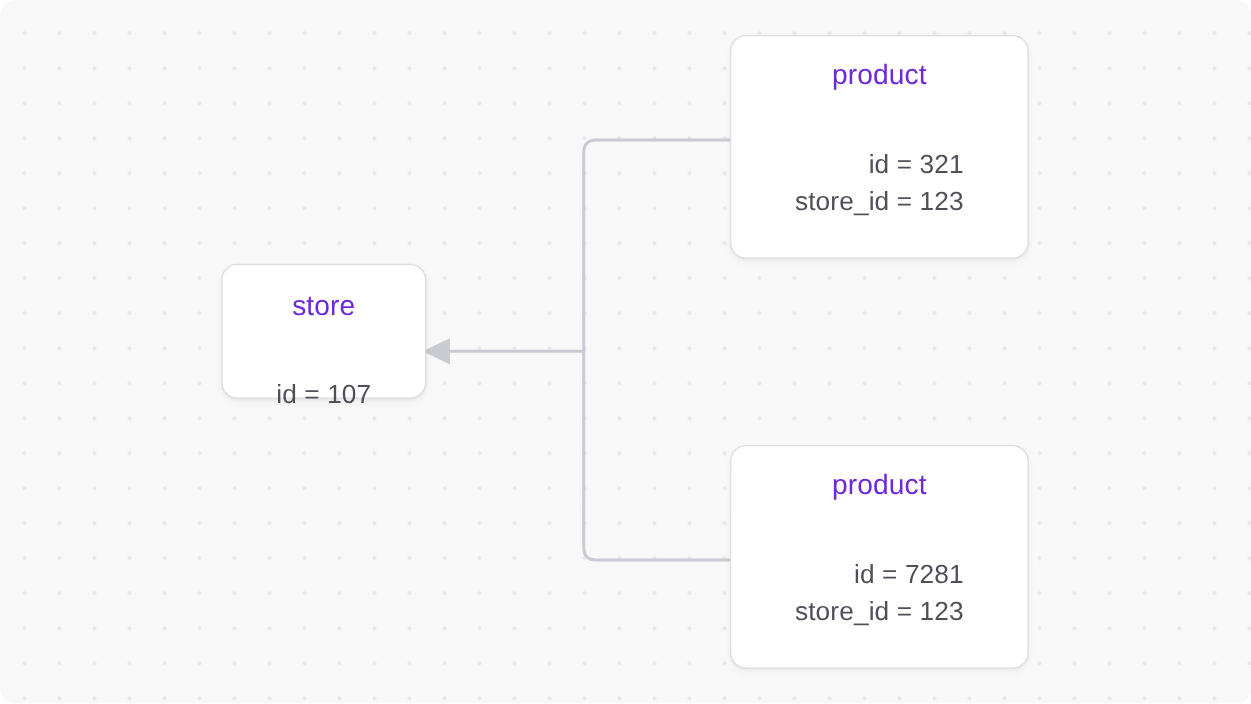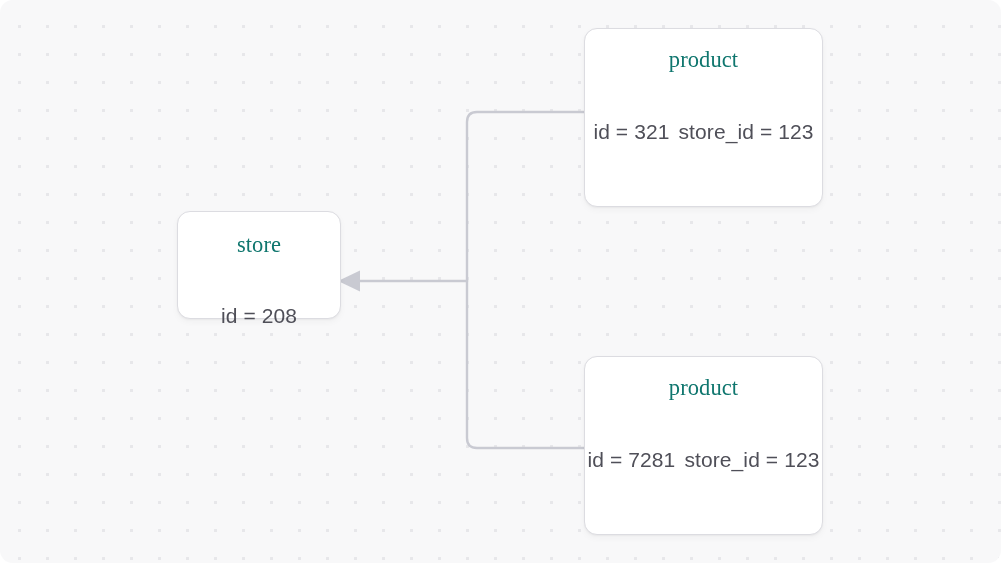--- a/index.html
+++ b/index.html
@@ -50,31 +50,30 @@
     box-shadow: 0 1px 2px rgba(16, 17, 26, 0.045),
                 0 3px 7px rgba(16, 17, 26, 0.035);
     display: flex;
     flex-direction: column;
     align-items: center;
   }
 
   .node-title {
     font-size: 22.5px;
     line-height: 1;
-    color: #0f766e;
+    color: #6d28d9;
     font-weight: 400;
     letter-spacing: 0.1px;
     white-space: nowrap;
-    font-family: Liberation Serif, serif;
   }
 
   .node-attrs {
     display: flex;
-    flex-direction: row;
-    align-items: center;
+    flex-direction: column;
+    align-items: flex-end;
     gap: 9px;
   }
 
   .node-attr {
     font-size: 21px;
     line-height: 1;
     color: #4f4f58;
     font-weight: 400;
     letter-spacing: 0.1px;
     white-space: nowrap;
@@ -121,21 +120,21 @@
     <path d="M 584 448 L 477 448 Q 467 448 467 438 L 467 281" fill="none" stroke="#c9cad2" stroke-width="2.4" stroke-linecap="round" stroke-linejoin="round"></path>
 
     <path d="M 467 281 L 357 281" fill="none" stroke="#c9cad2" stroke-width="2.4" stroke-linecap="round"></path>
 
     <polygon points="338,281 360,270.5 360,291.5" fill="#c9cad2"></polygon>
   </svg>
 
   <div class="node" id="node-store">
     <div class="node-title">store</div>
     <div class="node-attrs">
-      <div class="node-attr">id = 208</div>
+      <div class="node-attr">id = 107</div>
     </div>
   </div>
 
   <div class="node" id="node-product-top">
     <div class="node-title">product</div>
     <div class="node-attrs">
       <div class="node-attr">id = 321</div>
       <div class="node-attr">store_id = 123</div>
     </div>
   </div>

